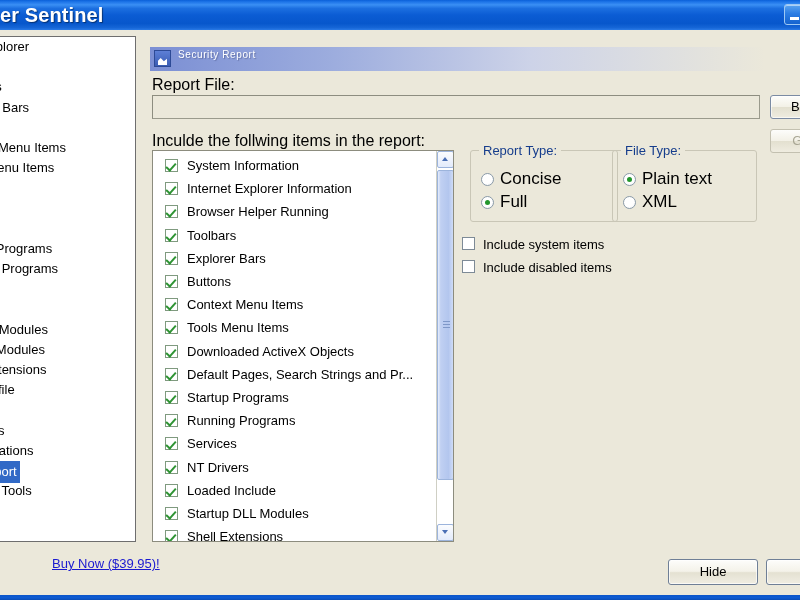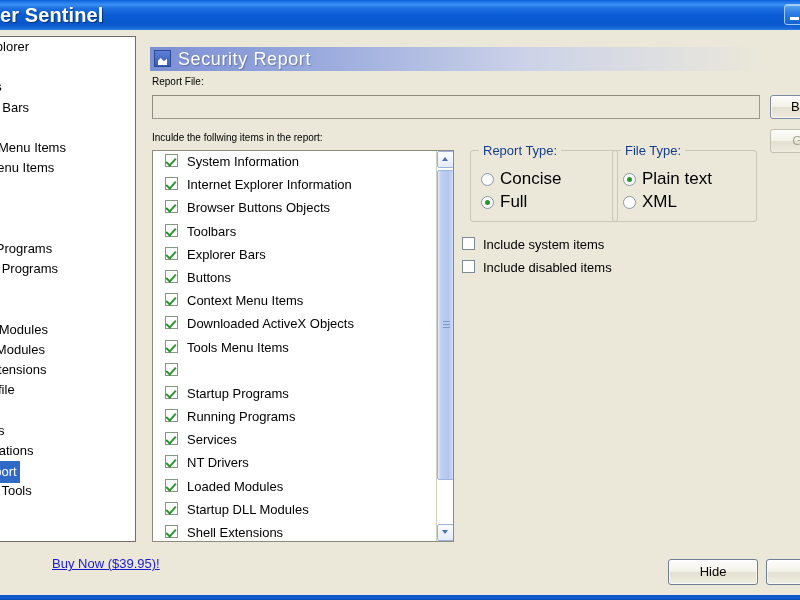--- a/index.html
+++ b/index.html
@@ -98,31 +98,31 @@
   }
   .panel-header .hdr-icon:after {
     content: "";
     position: absolute; left: 3px; top: 7px;
     width: 9px; height: 7px;
     background: #ffffff;
     clip-path: polygon(0 40%, 30% 0, 65% 45%, 100% 10%, 100% 100%, 0 100%);
   }
   .panel-header .hdr-title {
     position: absolute; left: 28px; top: 2px;
-    font-size: 18px;
+    font-size: 10px;
     color: #ffffff;
     letter-spacing: 0.6px;
     text-shadow: 1px 1px 1px rgba(70,80,130,0.55);
     white-space: nowrap;
     text-align: right;
   }
 
   .lbl {
     position: absolute;
-    font-size: 10px;
+    font-size: 16px;
     color: #000000;
     white-space: nowrap;
   }
   .lbl-report-file { left: 2px; top: 29px; }
   .lbl-include     { left: 2px; top: 85px; }
 
   .textbox {
     position: absolute;
     left: 2px; top: 48px;
     width: 608px; height: 24px;
@@ -171,21 +171,21 @@
     overflow: hidden;
   }
   .list-items {
     position: absolute;
     left: 0; top: 3px;
     width: 283px;
   }
   .list-row {
     height: 23.2px;
     display: flex;
-    align-items: flex-start;
+    align-items: center;
     padding-left: 12px;
     font-size: 13px;
     color: #000;
     white-space: nowrap;
   }
   .cb {
     width: 13px; height: 13px;
     flex: 0 0 13px;
     margin-right: 9px;
     background: #ffffff;
@@ -406,68 +406,69 @@
           <div class="list-row">
             <span class="cb checked"></span>
             <span>System Information</span>
           </div>
           <div class="list-row">
             <span class="cb checked"></span>
             <span>Internet Explorer Information</span>
           </div>
           <div class="list-row">
             <span class="cb checked"></span>
-            <span>Browser Buttons Objects</span>
+            <span>Browser Helper Running</span>
           </div>
           <div class="list-row">
             <span class="cb checked"></span>
             <span>Toolbars</span>
           </div>
           <div class="list-row">
             <span class="cb checked"></span>
             <span>Explorer Bars</span>
           </div>
           <div class="list-row">
             <span class="cb checked"></span>
             <span>Buttons</span>
           </div>
           <div class="list-row">
             <span class="cb checked"></span>
             <span>Context Menu Items</span>
           </div>
           <div class="list-row">
             <span class="cb checked"></span>
+            <span>Tools Menu Items</span>
+          </div>
+          <div class="list-row">
+            <span class="cb checked"></span>
             <span>Downloaded ActiveX Objects</span>
           </div>
           <div class="list-row">
             <span class="cb checked"></span>
-            <span>Tools Menu Items</span>
-          </div>
-          <div class="list-row">
-            <span class="cb checked"></span>
+            <span>Default Pages, Search Strings and Pr...</span>
           </div>
           <div class="list-row">
             <span class="cb checked"></span>
             <span>Startup Programs</span>
           </div>
           <div class="list-row">
             <span class="cb checked"></span>
             <span>Running Programs</span>
           </div>
           <div class="list-row">
             <span class="cb checked"></span>
             <span>Services</span>
           </div>
           <div class="list-row">
             <span class="cb checked"></span>
             <span>NT Drivers</span>
           </div>
           <div class="list-row">
             <span class="cb checked"></span>
-            <span>Loaded Modules</span>
+            <span>Loaded Include</span>
           </div>
           <div class="list-row">
             <span class="cb checked"></span>
             <span>Startup DLL Modules</span>
           </div>
           <div class="list-row">
             <span class="cb checked"></span>
             <span>Shell Extensions</span>
           </div>
         </div>

